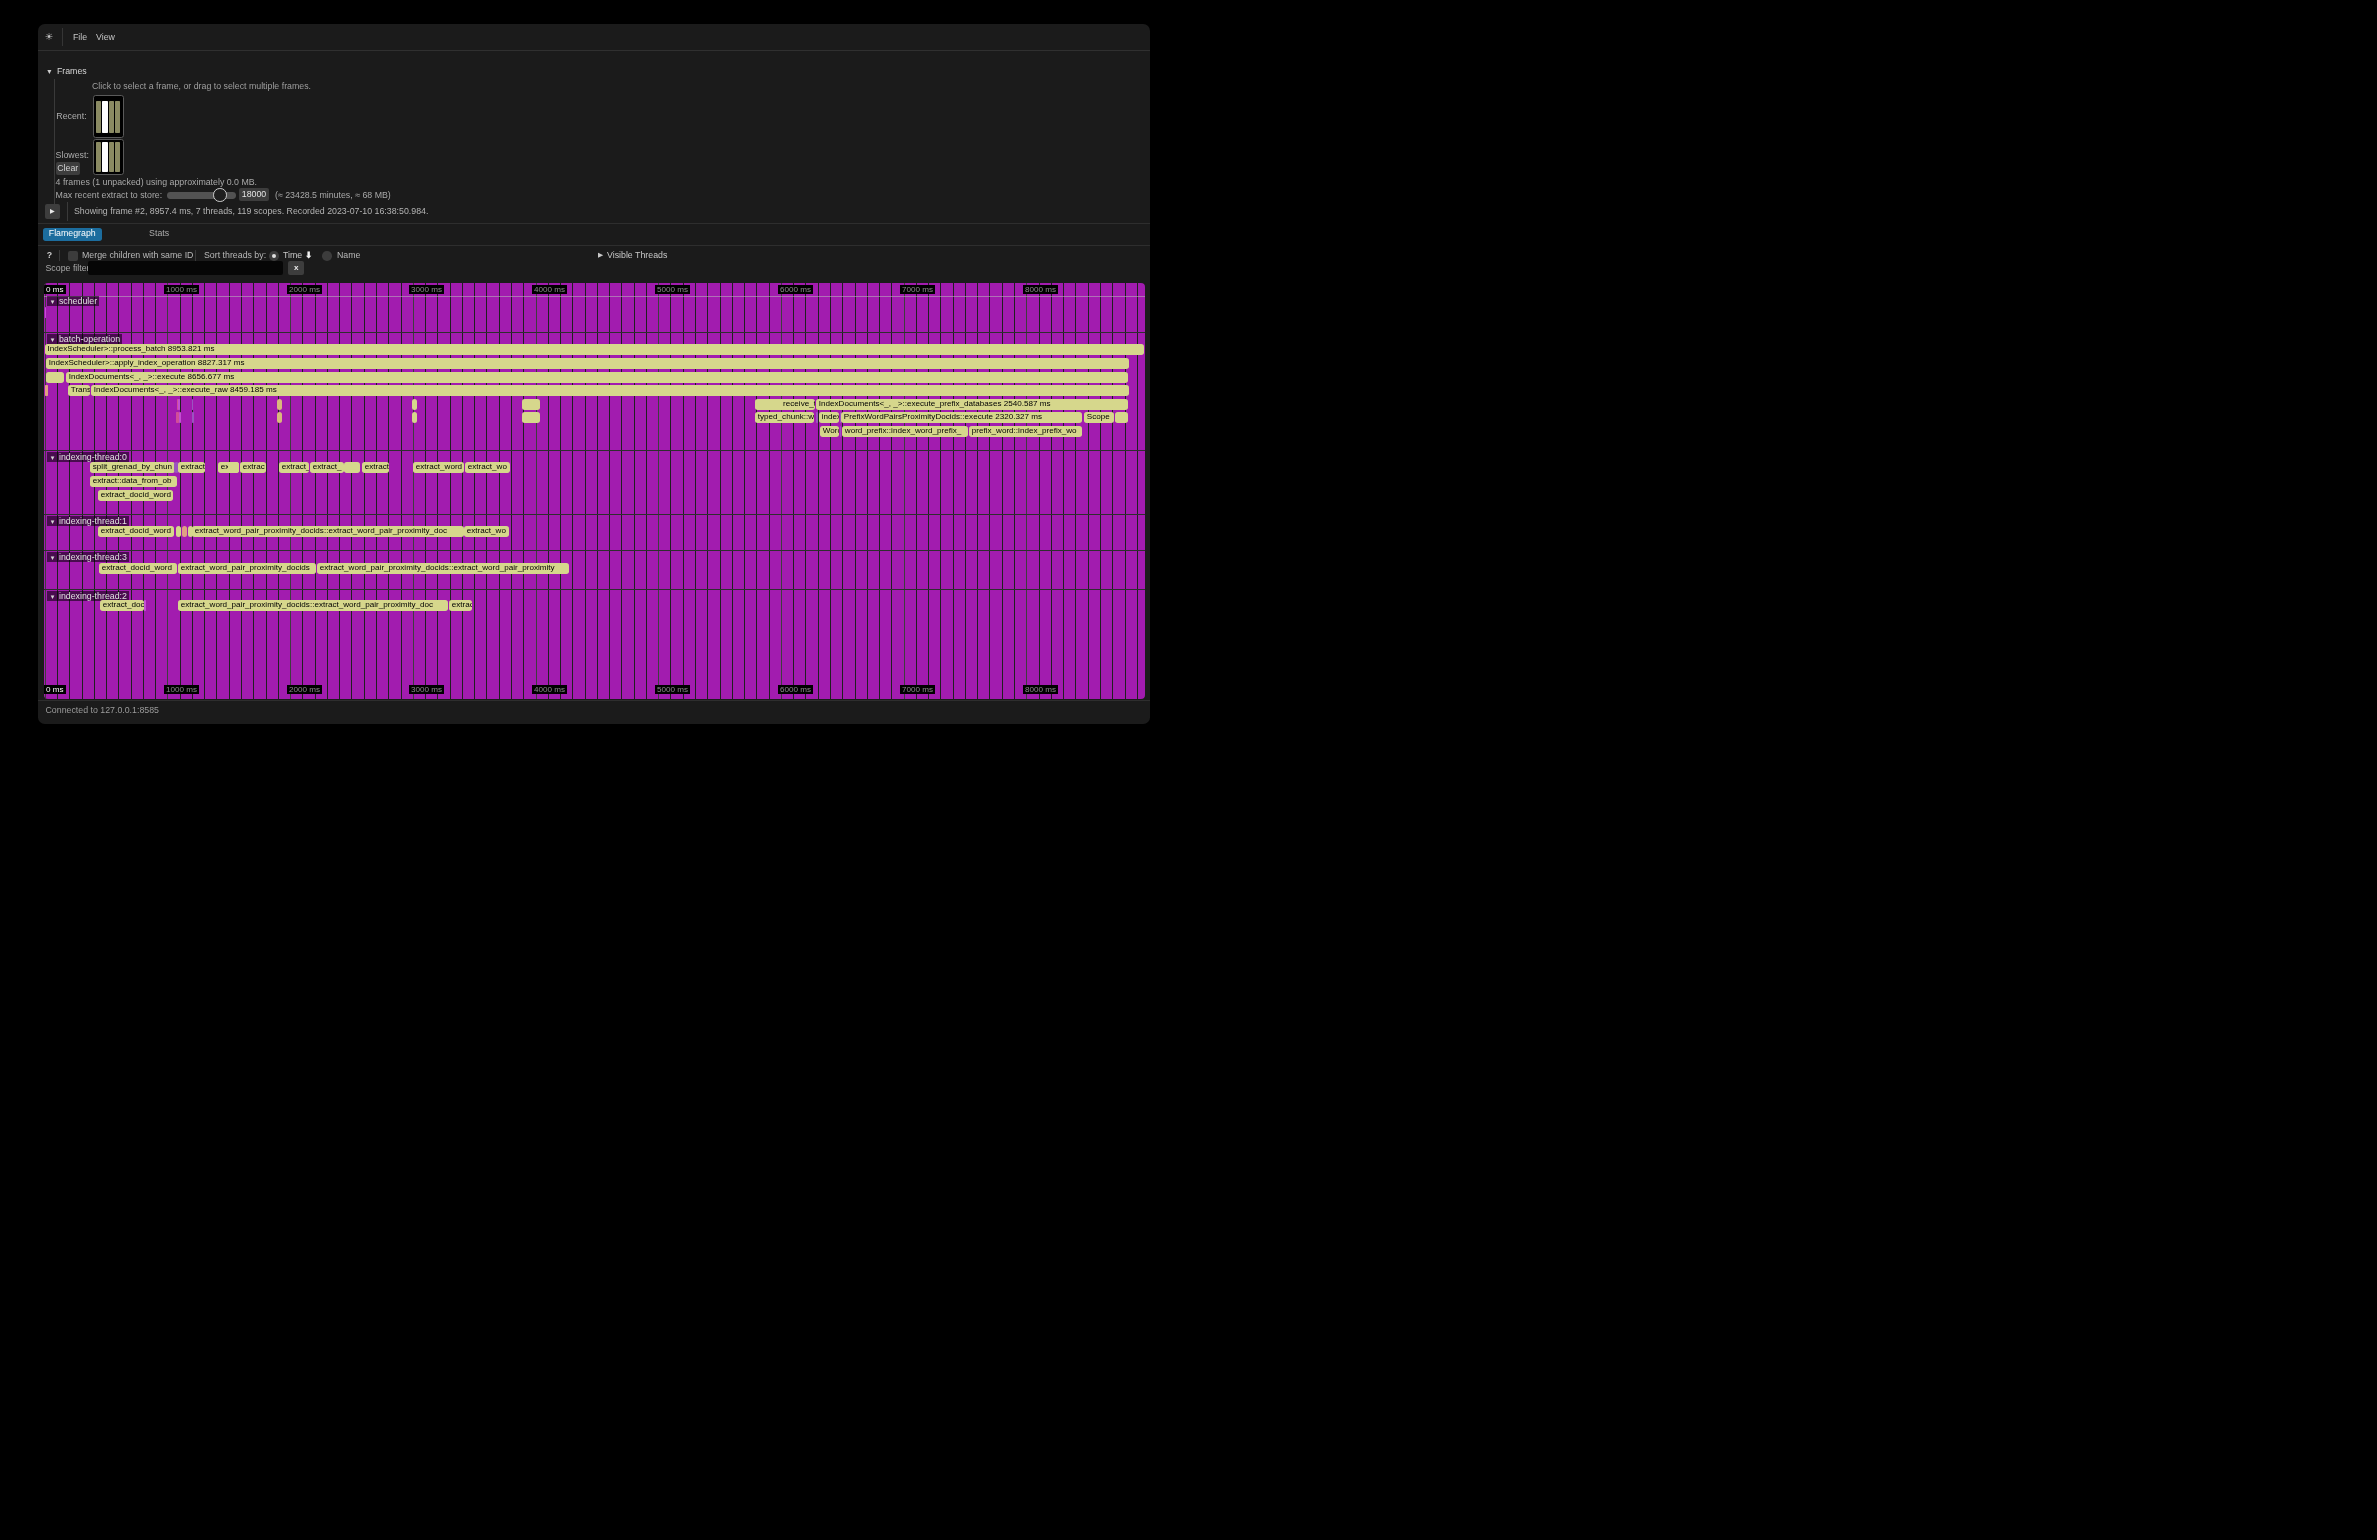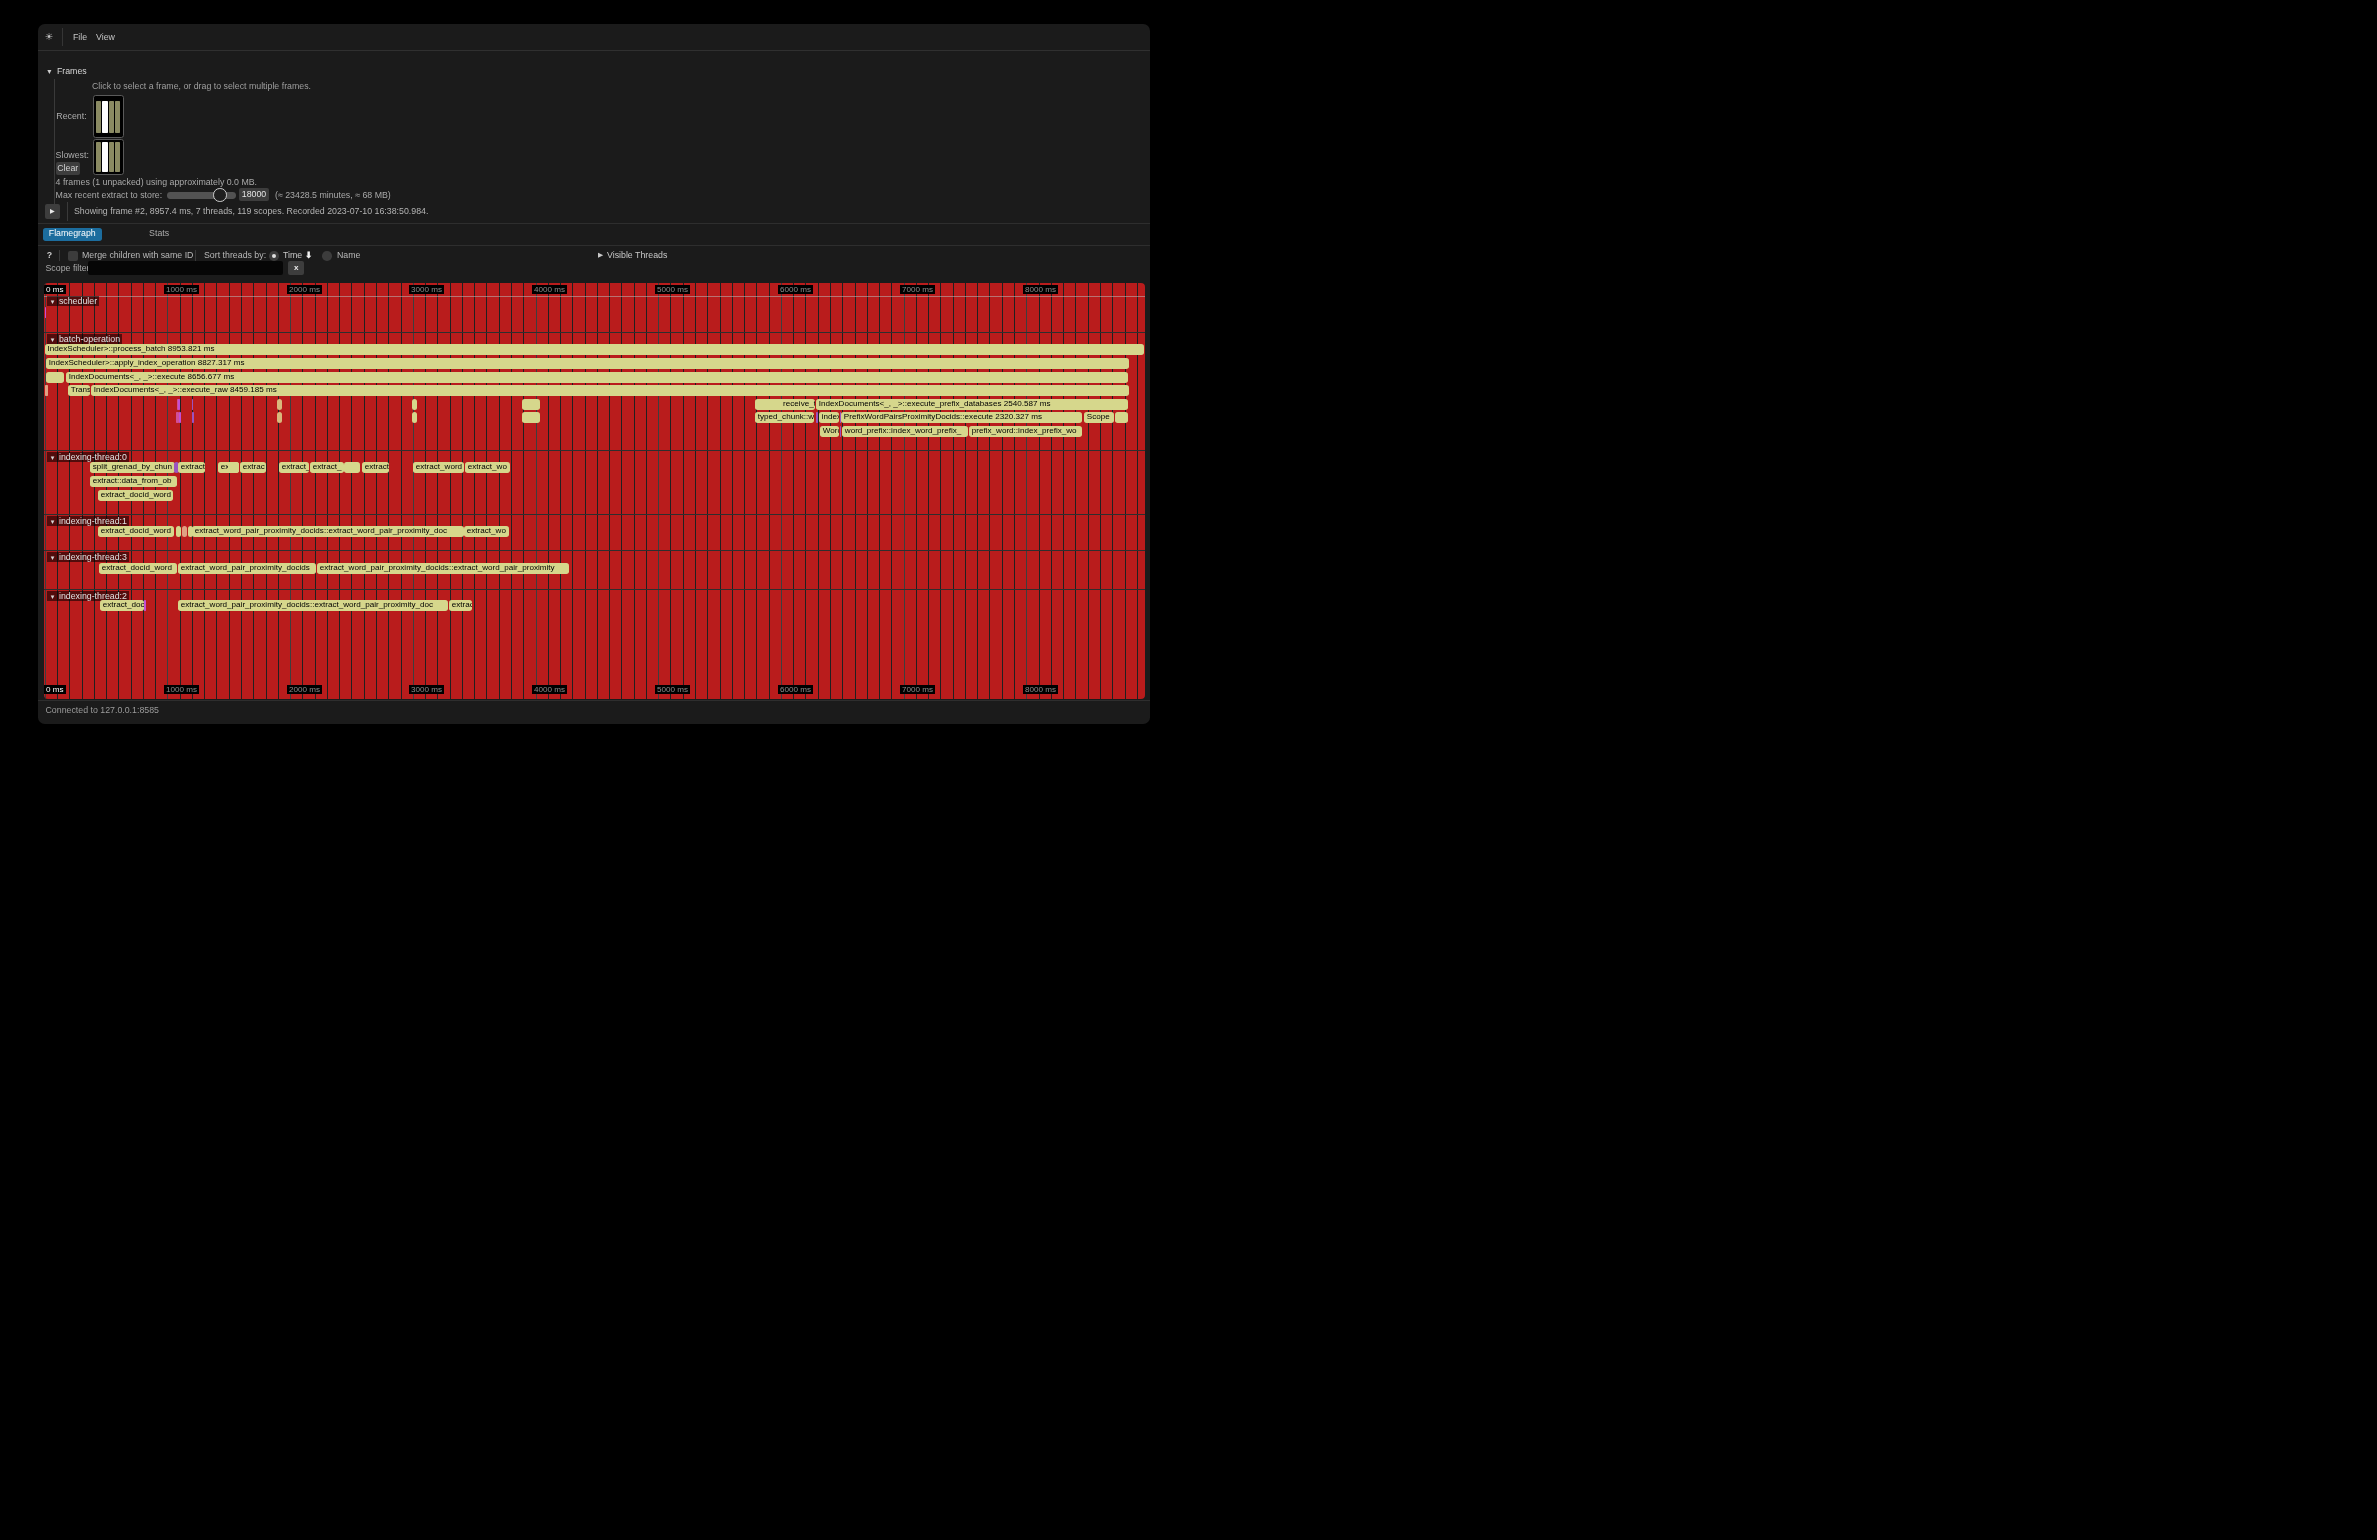--- a/index.html
+++ b/index.html
@@ -78,21 +78,21 @@
   .name-label { left:299px; color:#b9b9b9; }
   .vt-tri { left:560px; color:#c9c9c9; font-size:6.8px; top:227px; }
   .vt-label { left:569px; color:#c9c9c9; }
   
   .scope-label { left:7.5px; top:239px; color:#a9a9a9; }
   .scope-input { left:50px; top:237px; width:195px; height:13.6px; background:#060606;
     border:none; border-radius:2px; color:#ddd; padding:0 3.4px; font:inherit; }
   .scope-x { left:250px; top:237px; width:16.3px; height:13.6px; background:#3d3d3d;
     border-radius:2px; color:#e8e8e8; text-align:center; line-height:13px; font-weight:bold; font-size:8.1px; }
   
-  .canvas { left:6.1px; top:259px; width:1101px; height:416px; background:#b91c1c;
+  .canvas { left:6.1px; top:259px; width:1101px; height:416px; background:#a21caf;
     border-radius:4.1px; overflow:hidden; }
   .gridline { position:absolute; top:0; bottom:0; width:0.7px; background:#202020; }
   .gridline.major { background:#3e3e3e; }
   .axis-sep { position:absolute; left:0; right:0; height:0.7px; background:#b9b9b9; opacity:.55; }
   .thread-sep { position:absolute; left:0; right:0; height:0.7px; background:#2e2e2e; }
   .tick-label { position:absolute; color:#8d8d8d; font-size:8.1px; background:#000;
     padding:0 2px; white-space:nowrap; }
   .tick-label.zero { color:#fff; }
   .thread-label { position:absolute; color:#e2e2e2; font-size:8.8px; white-space:nowrap;
     background:rgba(0,0,0,.55); padding:0 2px; }

